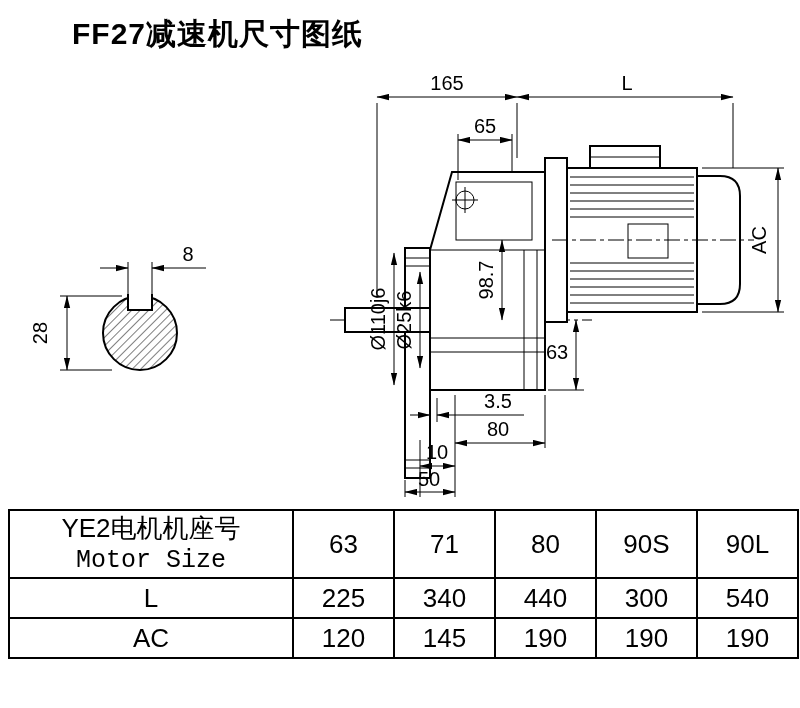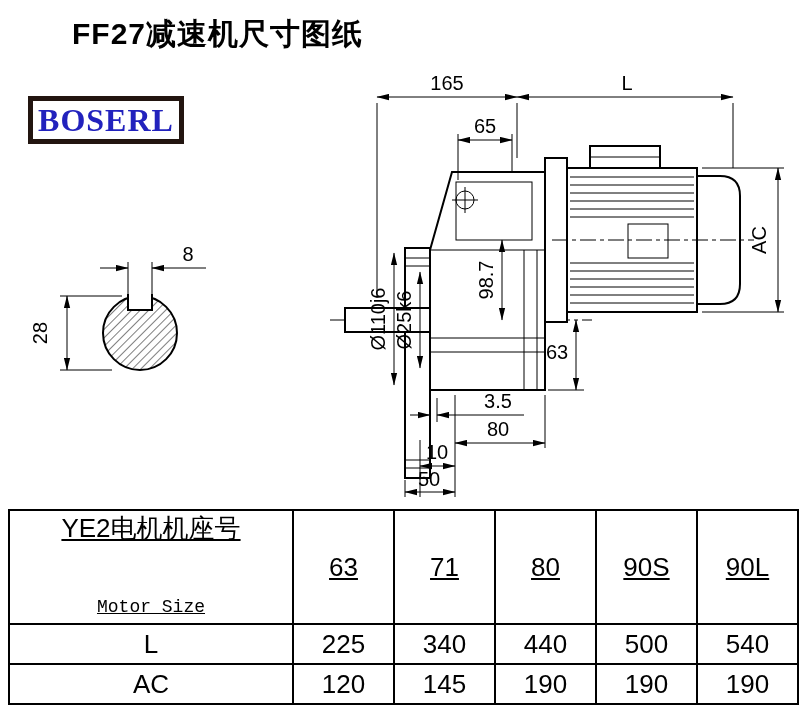--- a/index.html
+++ b/index.html
@@ -24,36 +24,33 @@
   .cl   { fill:none; stroke:#000; stroke-width:1; stroke-dasharray:16 4 4 4; }
   text.dt { font-family:"Liberation Sans", sans-serif; font-size:20px;
             fill:#000; text-anchor:middle; }
 
   table.dim-table { position:absolute; top:509px; left:8px; width:789px;
                     border-collapse:collapse; table-layout:fixed;
                     background:#fff; }
   table.dim-table td { border:2px solid #000; text-align:center;
                        vertical-align:middle; padding:0; font-size:26px;
                        color:#000; }
-  tr.hdr  { height:60px;text-decoration:underline; }
+  tr.hdr  { height:60px; }
   tr.vrow { height:40px; }
   .hline1 { font-size:26px; line-height:34px; }
-  .hline2 { font-size:18px; line-height:32px;
-            font-family:"Liberation Mono", monospace;margin-top:46px; }
+  .hline2 { font-size:25px; line-height:32px;
+            font-family:"Liberation Mono", monospace; }
 </style>
 </head>
 <body>
 
 <div class="page">
 
   <div class="title">FF27减速机尺寸图纸</div>
 
-  <div class="logo">
-    <span>BOSERL</span>
-  </div>
 
   <svg class="drawing" width="800" height="508" viewBox="0 0 800 508">
     <defs>
       <marker id="arr" viewBox="0 0 12 6" markerWidth="13" markerHeight="7" refX="11.5" refY="3" orient="auto-start-reverse" markerUnits="userSpaceOnUse">
         <path d="M0,0 L12,3 L0,6 Z" fill="#000"></path>
       </marker>
       <pattern id="hatch" patternUnits="userSpaceOnUse" width="6" height="6" patternTransform="rotate(45 0 0)">
         <line x1="0" y1="0" x2="0" y2="6" stroke="#000" stroke-width="1"></line>
       </pattern>
     </defs>
@@ -201,21 +198,21 @@
       <td>71</td>
       <td>80</td>
       <td>90S</td>
       <td>90L</td>
     </tr>
     <tr class="vrow">
       <td>L</td>
       <td>225</td>
       <td>340</td>
       <td>440</td>
-      <td>500</td>
+      <td>300</td>
       <td>540</td>
     </tr>
     <tr class="vrow">
       <td>AC</td>
       <td>120</td>
       <td>145</td>
       <td>190</td>
       <td>190</td>
       <td>190</td>
     </tr>

